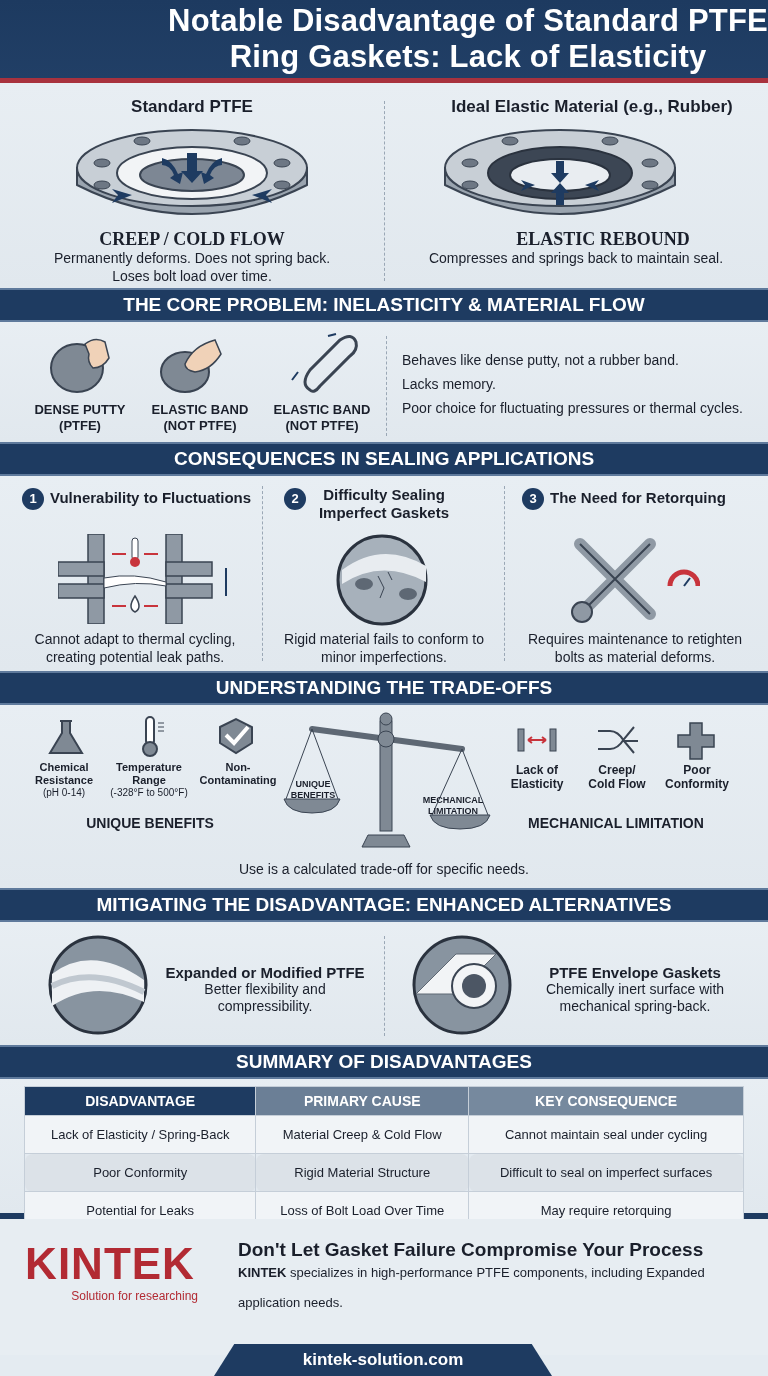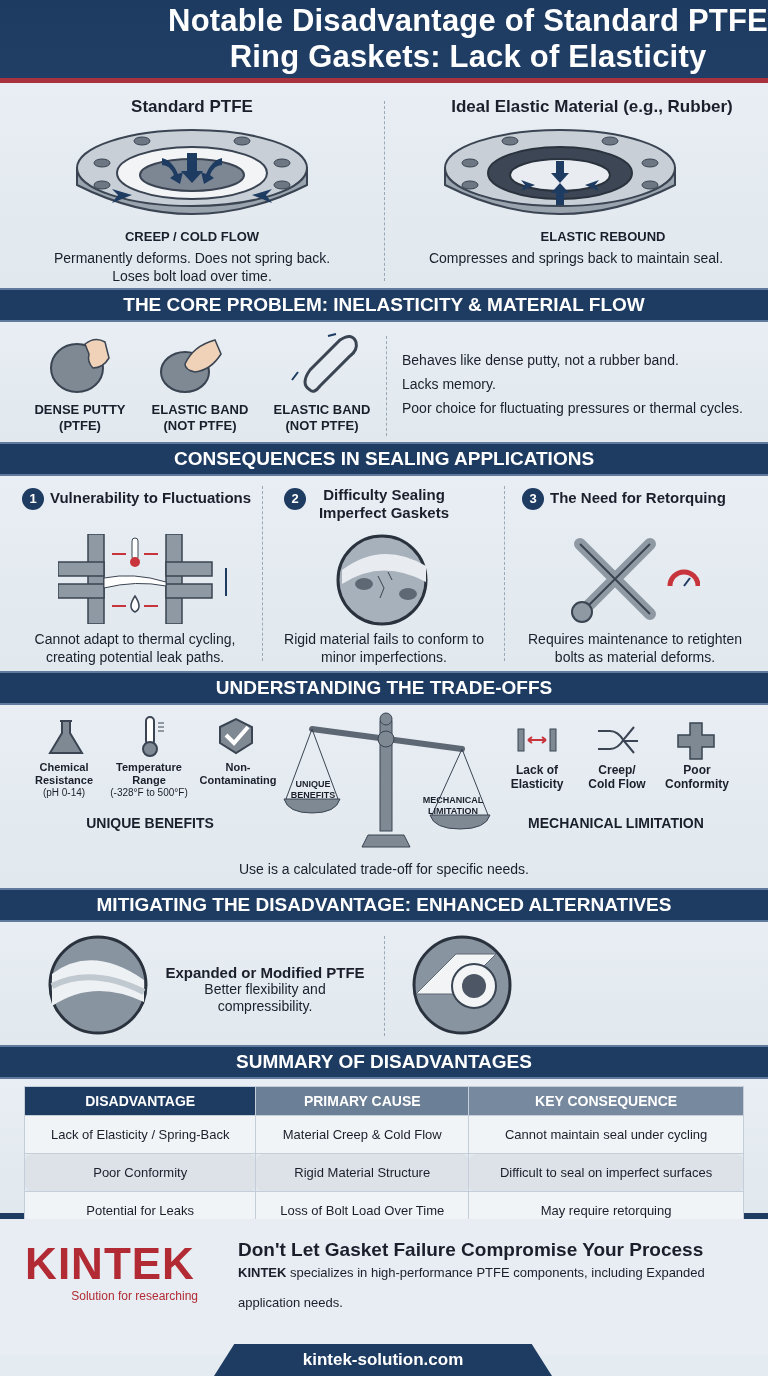--- a/index.html
+++ b/index.html
@@ -8,21 +8,21 @@
   .header h1 { color: #fff; font-size: 31px; line-height: 36px; font-weight: bold; letter-spacing: 0.2px; }
   .section-bar { height: 34px; background: #1e3b61; color:#fff; font-weight:bold; font-size:19px; display:flex; align-items:center; justify-content:center; text-transform: uppercase; border-top:2px solid #5f7a9c; border-bottom:2px solid #5f7a9c;}
   .panel { position: relative; background: linear-gradient(180deg,#e8eef3,#e1e8ee); }
   .abs { position:absolute; }
   .ctr { text-align:center; }
   .vdiv { position:absolute; border-left: 1px dashed #9aa7b5; }
   svg { display:block; }
 
   
   .cmp-title { font-size: 17px; font-weight:bold; }
-  .cmp-label { font-size: 13px; font-weight:bold; }
+  .cmp-label { font-size: 18px; font-weight:bold;font-family:Liberation Serif, serif; }
   .cmp-desc { font-size: 14px; line-height: 18px; }
 
   
   .core-label { font-size: 13px; font-weight:bold; line-height:16px; }
   .core-text { font-size: 14px; line-height: 24px; }
 
   
   .num { display:inline-flex; width:22px; height:22px; border-radius:50%; background:#1e3b61; color:#fff; font-size:13px; font-weight:bold; align-items:center; justify-content:center; margin-right:6px; vertical-align:middle; }
   .cons-title { font-size: 15px; font-weight:bold; line-height:18px; }
   .cons-desc { font-size: 14px; line-height: 18px; }
@@ -297,20 +297,24 @@
     <div class="alt-title">Expanded or Modified PTFE</div>
     <div class="alt-desc"><span>Better flexibility and</span><br><span>compressibility.</span></div>
   </div>
   <div class="abs" style="left:410px;top:12px;">
     <svg width="104" height="102">
         <circle cx="52" cy="51" r="48" fill="#8894a0" stroke="#2a323e" stroke-width="3"></circle>
         <path d="M6 60 l40 -40 h40 l-40 40z" fill="#f2f4f6" stroke="#5e6874"></path>
         <circle cx="64" cy="52" r="22" fill="#f2f4f6" stroke="#3a4452" stroke-width="2"></circle>
         <circle cx="64" cy="52" r="12" fill="#4c5664"></circle>
       </svg>
+  </div>
+  <div class="abs ctr" style="left:520px;width:230px;top:42px;">
+    <div class="alt-title">PTFE Envelope Gaskets</div>
+    <div class="alt-desc"><span>Chemically inert surface with</span><br><span>mechanical spring-back.</span></div>
   </div>
 </div>
 
 <div class="section-bar">SUMMARY OF DISADVANTAGES</div>
 <div class="panel" style="height:134px;">
   <table class="abs" style="left:24px;top:7px;">
     <thead>
         <tr>
       <th class="c0">DISADVANTAGE</th>
       <th class="c1">PRIMARY CAUSE</th>

